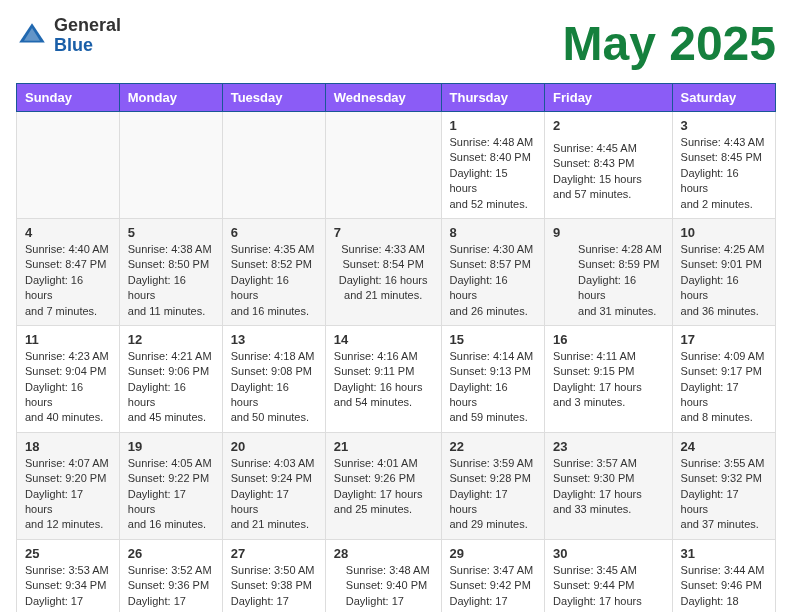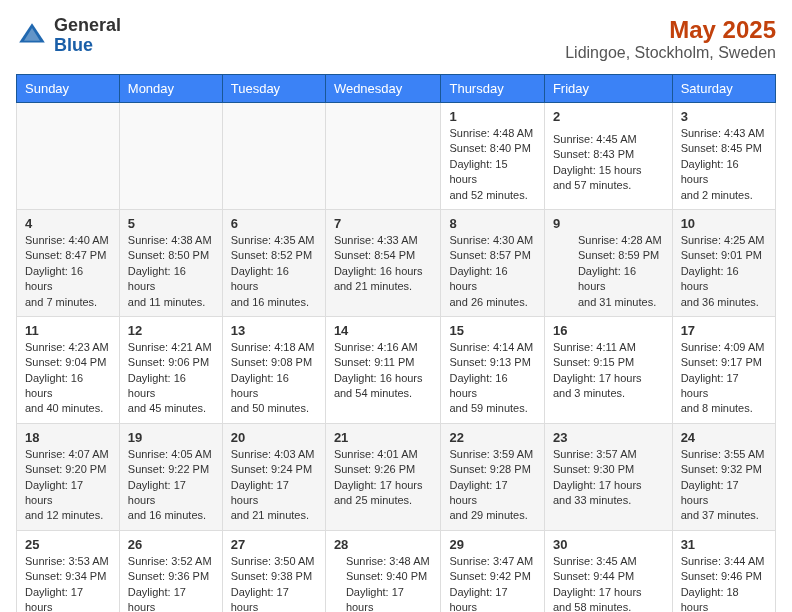--- a/index.html
+++ b/index.html
@@ -37,40 +37,40 @@
       color: #1a5fa8;
     }
     .logo-icon {
       width: 32px;
       height: 32px;
     }
     .title-area {
       text-align: right;
     }
     .main-title {
-      font-size: 24px;
-      font-weight: bold;
-      color: #c2410c;
+      font-size: 48px;
+      font-weight: bold;
+      color: #15803d;
     }
     .subtitle {
       font-size: 16px;
       color: #555;
     }
     table {
       width: 100%;
       border-collapse: collapse;
       border: 1px solid #ccc;
     }
     th {
-      background-color: #3b82f6;
+      background-color: #8b5cf6;
       color: #fff;
       text-align: left;
       padding: 6px 8px;
       font-size: 13px;
-      font-weight: normal;
+      font-weight: bold;
       border: 1px solid #1a5796;
     }
     td {
       vertical-align: top;
       padding: 6px 8px;
       border: 1px solid #ddd;
       font-size: 11px;
       color: #333;
       background: #fff;
       min-height: 80px;
@@ -102,21 +102,20 @@
       <polygon points="20,4 36,28 4,28" fill="#2068b0"></polygon>
       <polygon points="20,10 30,26 10,26" fill="#fff" opacity="0.3"></polygon>
     </svg>
     <div class="logo-text">
       <span class="logo-general">General</span>
       <span class="logo-blue">Blue</span>
     </div>
   </div>
   <div class="title-area">
     <div class="main-title">May 2025</div>
-    <div class="subtitle">Lidingoe, Stockholm, Sweden</div>
   </div>
 </div>
 
 <table>
   <thead>
     <tr>
     <th>Sunday</th>
         <th>Monday</th>
         <th>Tuesday</th>
         <th>Wednesday</th>
@@ -170,21 +169,21 @@
         </td>
         <td>
           <div class="day-number">6</div>
           <div class="day-info" style="white-space: pre-line;">Sunrise: 4:35 AM
 Sunset: 8:52 PM
 Daylight: 16 hours
 and 16 minutes.</div>
         </td>
         <td>
           <div class="day-number">7</div>
-          <div class="day-info" style="white-space: pre-line;">Sunrise: 4:33 AM
+          <div class="day-info" style="white-space: pre-line; text-align: center;">Sunrise: 4:33 AM
 Sunset: 8:54 PM
 Daylight: 16 hours
 and 21 minutes.</div>
         </td>
         <td>
           <div class="day-number">8</div>
           <div class="day-info" style="white-space: pre-line;">Sunrise: 4:30 AM
 Sunset: 8:57 PM
 Daylight: 16 hours
 and 26 minutes.</div>

